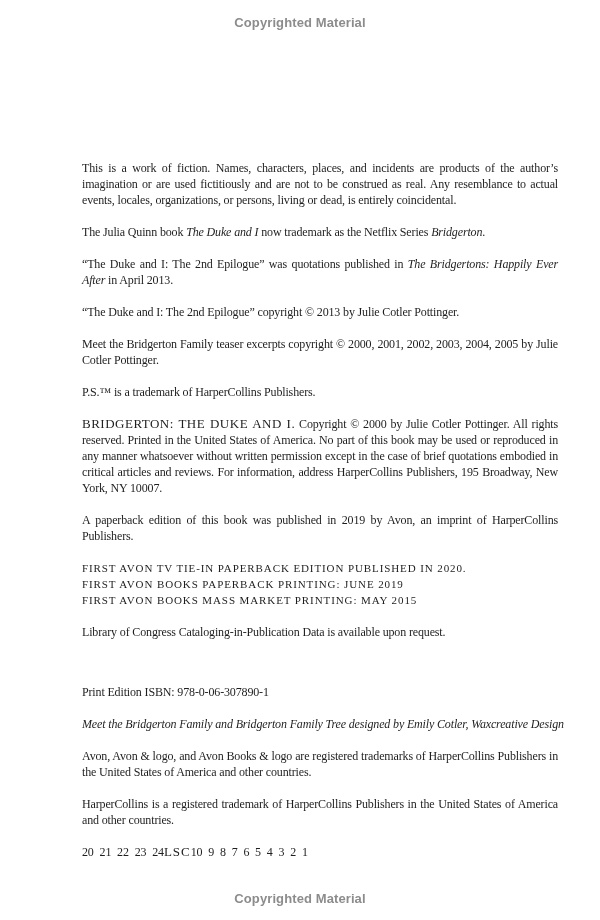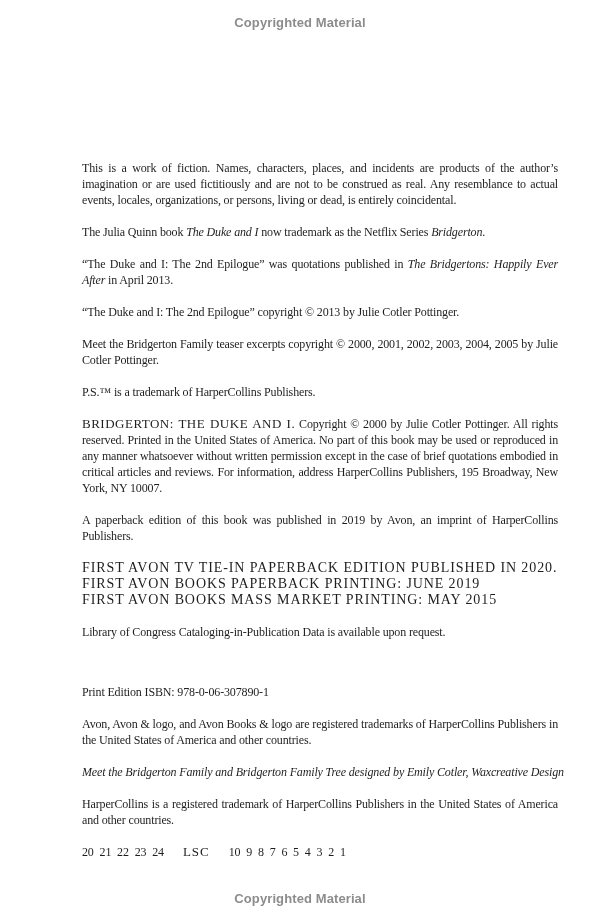--- a/index.html
+++ b/index.html
@@ -39,38 +39,38 @@
     text-align: justify;
     margin: 16px 0 0 0;
   }
   .para:first-child { margin-top: 0; }
   .para .it { font-style: italic; margin-top: 37px; }
   .para .sc {
     font-size: 13px;
     letter-spacing: 0.5px;
   }
   .para.history div {
-    font-size: 14px;
+    font-size: 11px;
     letter-spacing: 0.9px;
     line-height: 16px;
     text-align: left;
     white-space: nowrap;
   }
   .para.plain-lines { text-align: left; margin-top: 44px; }
   .para.credit {
     text-align: left;
     white-space: nowrap;
     font-style: italic;
   }
   .para.printer {
     text-align: left;
     word-spacing: 3px;
   }
   .para.printer .sc {
-    margin: 0 19px;
+    margin: 0 0;
     letter-spacing: 1px;
   }
 </style>
 </head>
 <body>
 
 <div class="watermark wm-top">Copyrighted Material</div>
 
 <main class="copyright-page">
   <div class="para">
@@ -101,25 +101,25 @@
       <div><span>FIRST AVON TV TIE-IN PAPERBACK EDITION PUBLISHED IN 2020.</span></div>
       <div><span>FIRST AVON BOOKS PAPERBACK PRINTING: JUNE 2019</span></div>
       <div><span>FIRST AVON BOOKS MASS MARKET PRINTING: MAY 2015</span></div>
     </div>
   <div class="para">
       <div><span>Library of Congress Cataloging-in-Publication Data is available upon request.</span></div>
     </div>
   <div class="para plain-lines">
       <div><span>Print Edition ISBN: 978-0-06-307890-1</span></div>
     </div>
+  <div class="para credit">
+      <div><span class="it">Meet the Bridgerton Family and Bridgerton Family Tree designed by Emily Cotler, Waxcreative Design</span></div>
+    </div>
   <div class="para">
       <div><span>Avon, Avon &amp; logo, and Avon Books &amp; logo are registered trademarks of HarperCollins Publishers in the United States of America and other countries.</span></div>
-    </div>
-  <div class="para credit">
-      <div><span class="it">Meet the Bridgerton Family and Bridgerton Family Tree designed by Emily Cotler, Waxcreative Design</span></div>
     </div>
   <div class="para">
       <div><span>HarperCollins is a registered trademark of HarperCollins Publishers in the United States of America and other countries.</span></div>
     </div>
   <div class="para printer">
       <div><span>20 21 22 23 24</span><span class="sc">LSC</span><span>10 9 8 7 6 5 4 3 2 1</span></div>
     </div>
 </main>
 
 <div class="watermark wm-bottom">Copyrighted Material</div>

